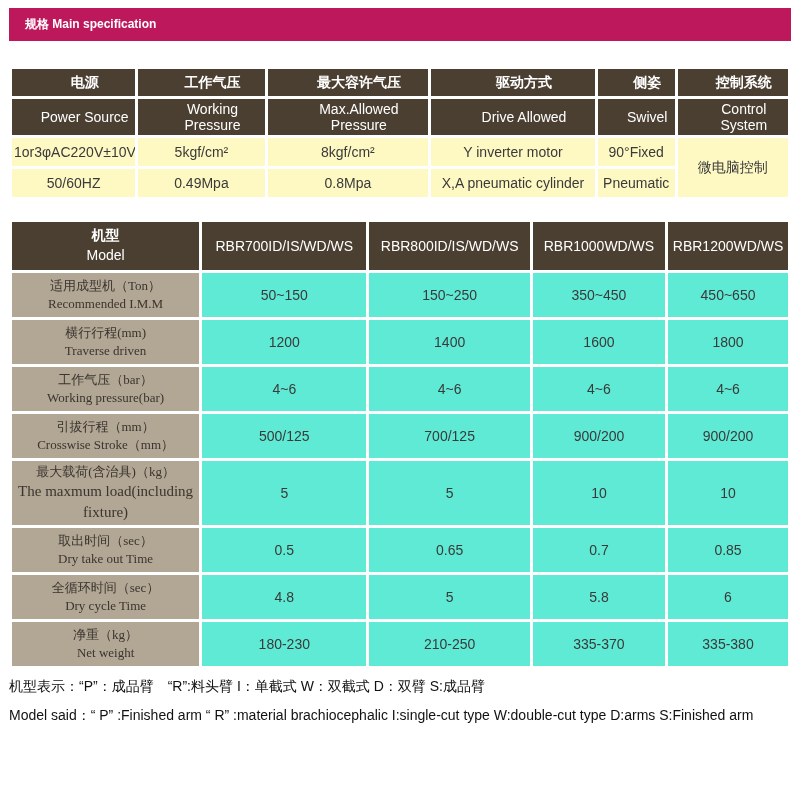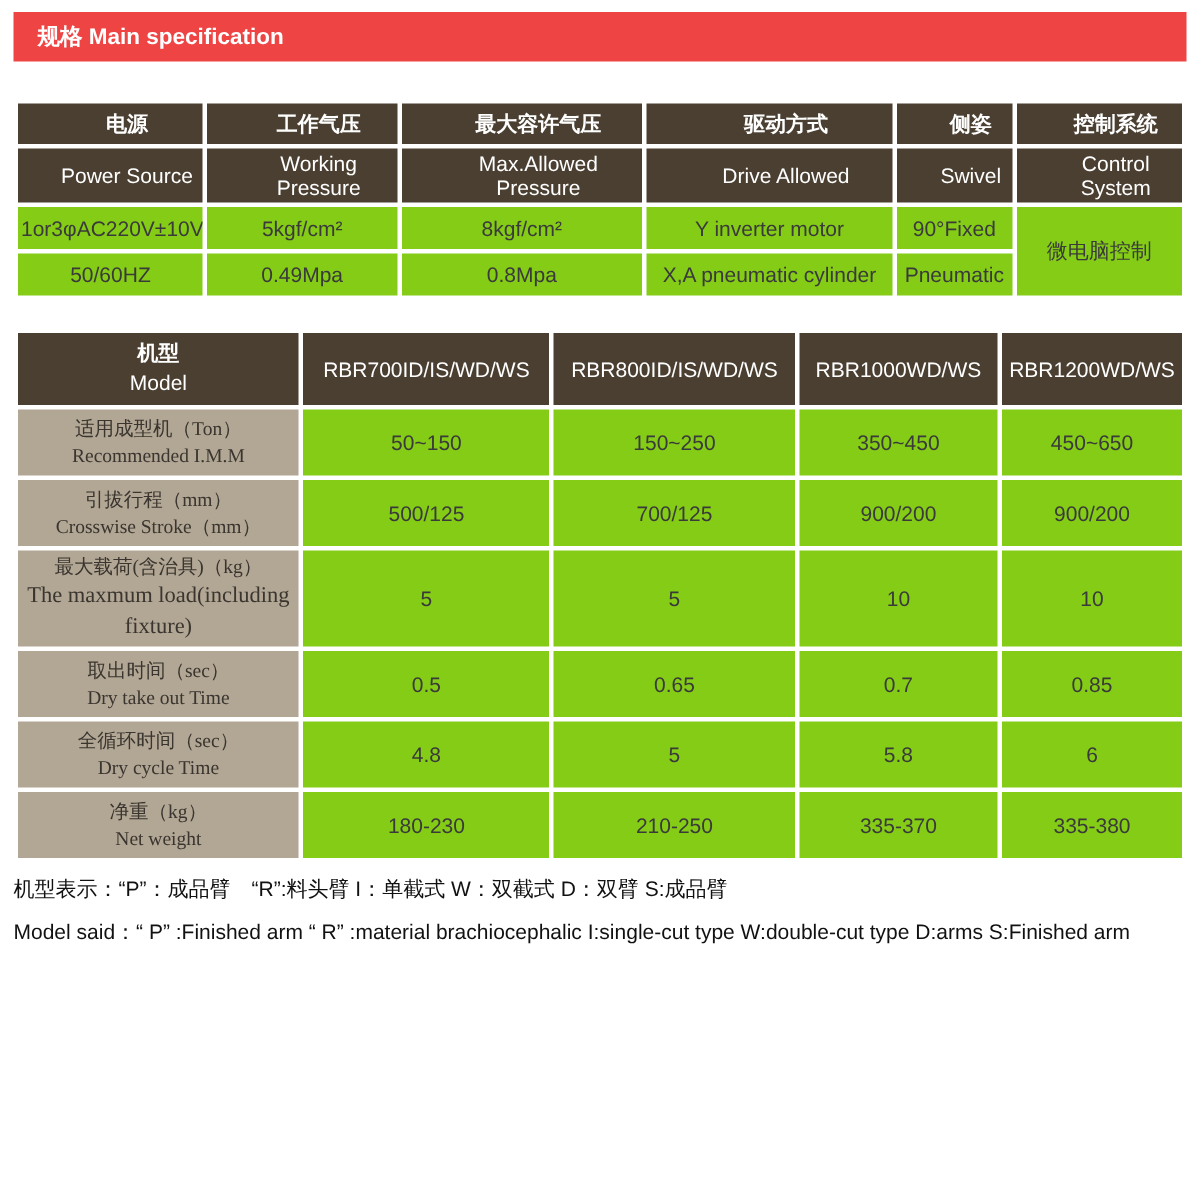--- a/index.html
+++ b/index.html
@@ -10,26 +10,26 @@
   }
   .page {
     width: 800px;
     height: 800px;
     box-sizing: border-box;
     padding: 8px 9px;
     background: #ffffff;
   }
   
   .titlebar {
-    background: #ef4444;
+    background: #be185d;
     color: #ffffff;
     height: 33px;
     line-height: 33px;
     padding-left: 16px;
-    font-size: 15px;
+    font-size: 12px;
     font-weight: bold;
     margin-bottom: 25px;
   }
   
   table {
     width: 100%;
     border-collapse: separate;
     border-spacing: 3px;
     table-layout: fixed;
   }
@@ -44,21 +44,21 @@
   .t1 thead th {
     background: #4a3f31;
     color: #ffffff;
     font-weight: normal;
     font-size: 14px;
     height: 23px;
     padding-left: 24px;
   }
   .t1 thead tr.zh th { font-weight: bold; }
   .t1 tbody td {
-    background: #84cc16;
+    background: #fef9c3;
     color: #3a3a3a;
     font-size: 14px;
     height: 24px;
   }
   
   .t2 thead th {
     background: #4a3f31;
     color: #ffffff;
     font-weight: normal;
     font-size: 14px;
@@ -68,21 +68,21 @@
   .t2 thead .corner .en { font-weight: normal; }
   .t2 tbody th {
     background: #b2a695;
     color: #3a352e;
     font-weight: normal;
     font-size: 13px;
     height: 40px;
     font-family: Liberation Serif, serif;
   }
   .t2 tbody td {
-    background: #84cc16;
+    background: #5eead4;
     color: #3a3a3a;
     font-size: 14px;
     height: 40px;
   }
   .line { display: block; line-height: 1.4; }
   .small { font-size: 15px; }
   
   .footnotes {
     margin-top: 7px;
     color: #111111;
@@ -174,20 +174,40 @@
           <span class="line">适用成型机（Ton）</span>
           <span class="line">Recommended I.M.M</span>
         </th>
         <td>50~150</td>
         <td>150~250</td>
         <td>350~450</td>
         <td>450~650</td>
       </tr>
       <tr>
         <th>
+          <span class="line">横行行程(mm)</span>
+          <span class="line">Traverse driven</span>
+        </th>
+        <td>1200</td>
+        <td>1400</td>
+        <td>1600</td>
+        <td>1800</td>
+      </tr>
+      <tr>
+        <th>
+          <span class="line">工作气压（bar）</span>
+          <span class="line">Working pressure(bar)</span>
+        </th>
+        <td>4~6</td>
+        <td>4~6</td>
+        <td>4~6</td>
+        <td>4~6</td>
+      </tr>
+      <tr>
+        <th>
           <span class="line">引拔行程（mm）</span>
           <span class="line">Crosswise Stroke（mm）</span>
         </th>
         <td>500/125</td>
         <td>700/125</td>
         <td>900/200</td>
         <td>900/200</td>
       </tr>
       <tr>
         <th>

